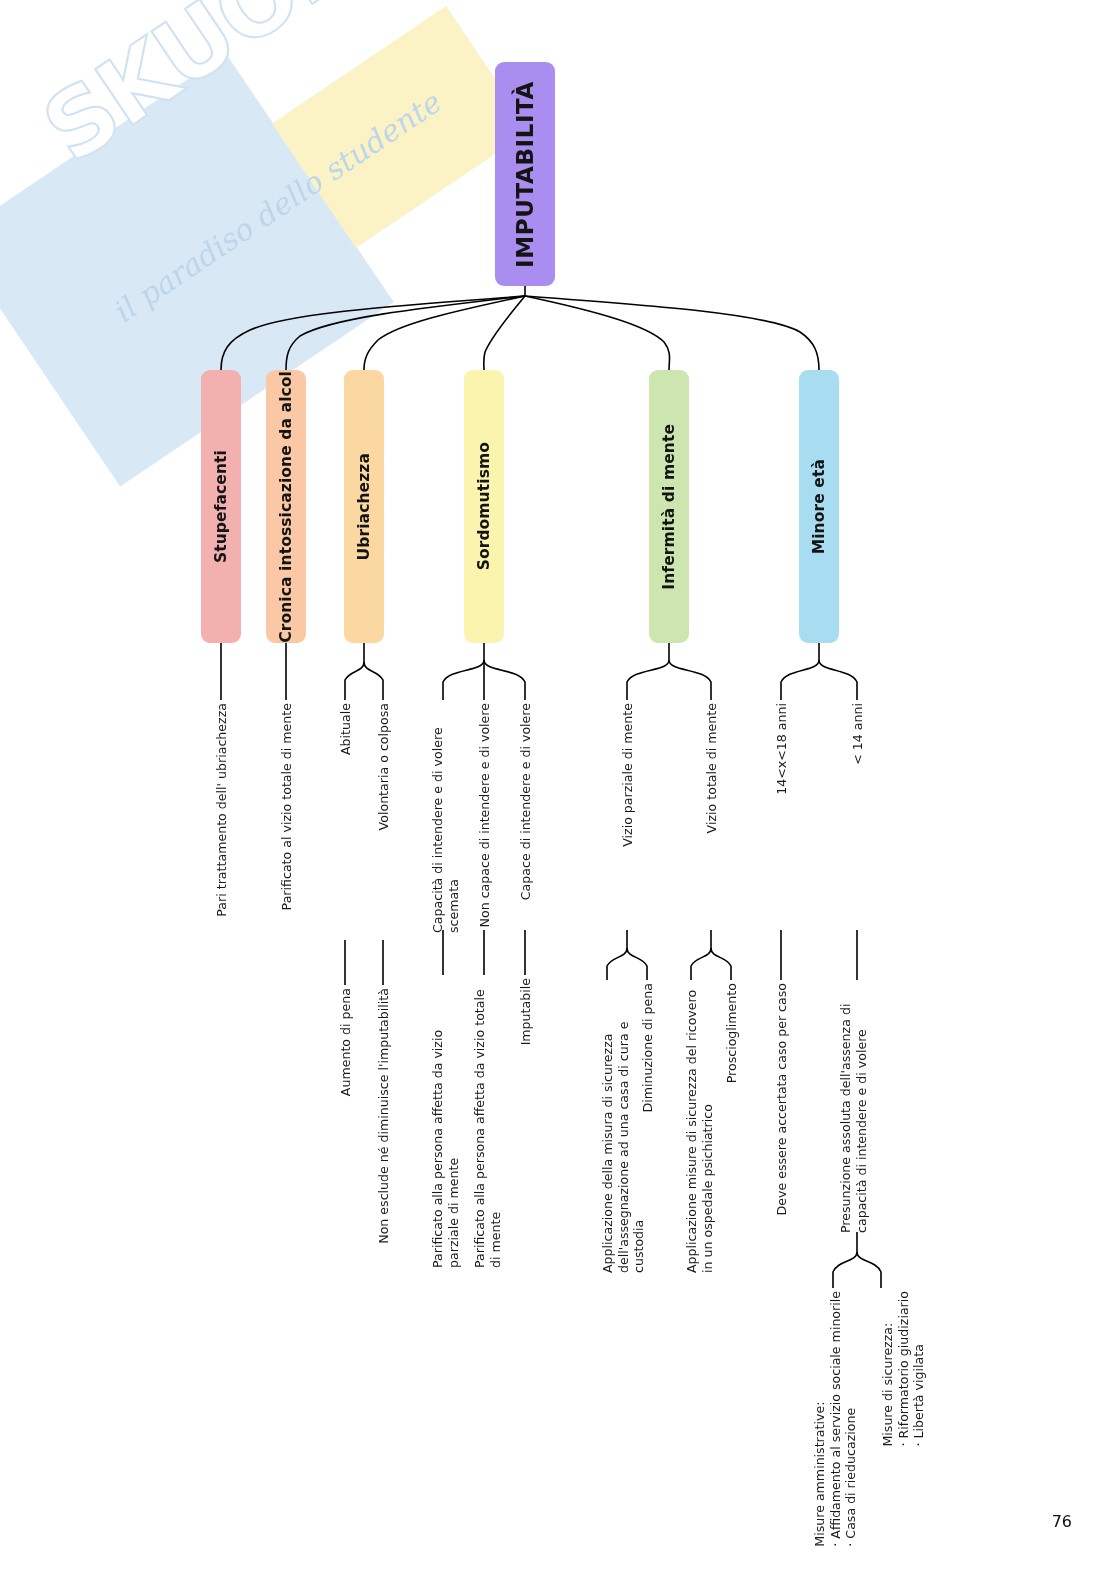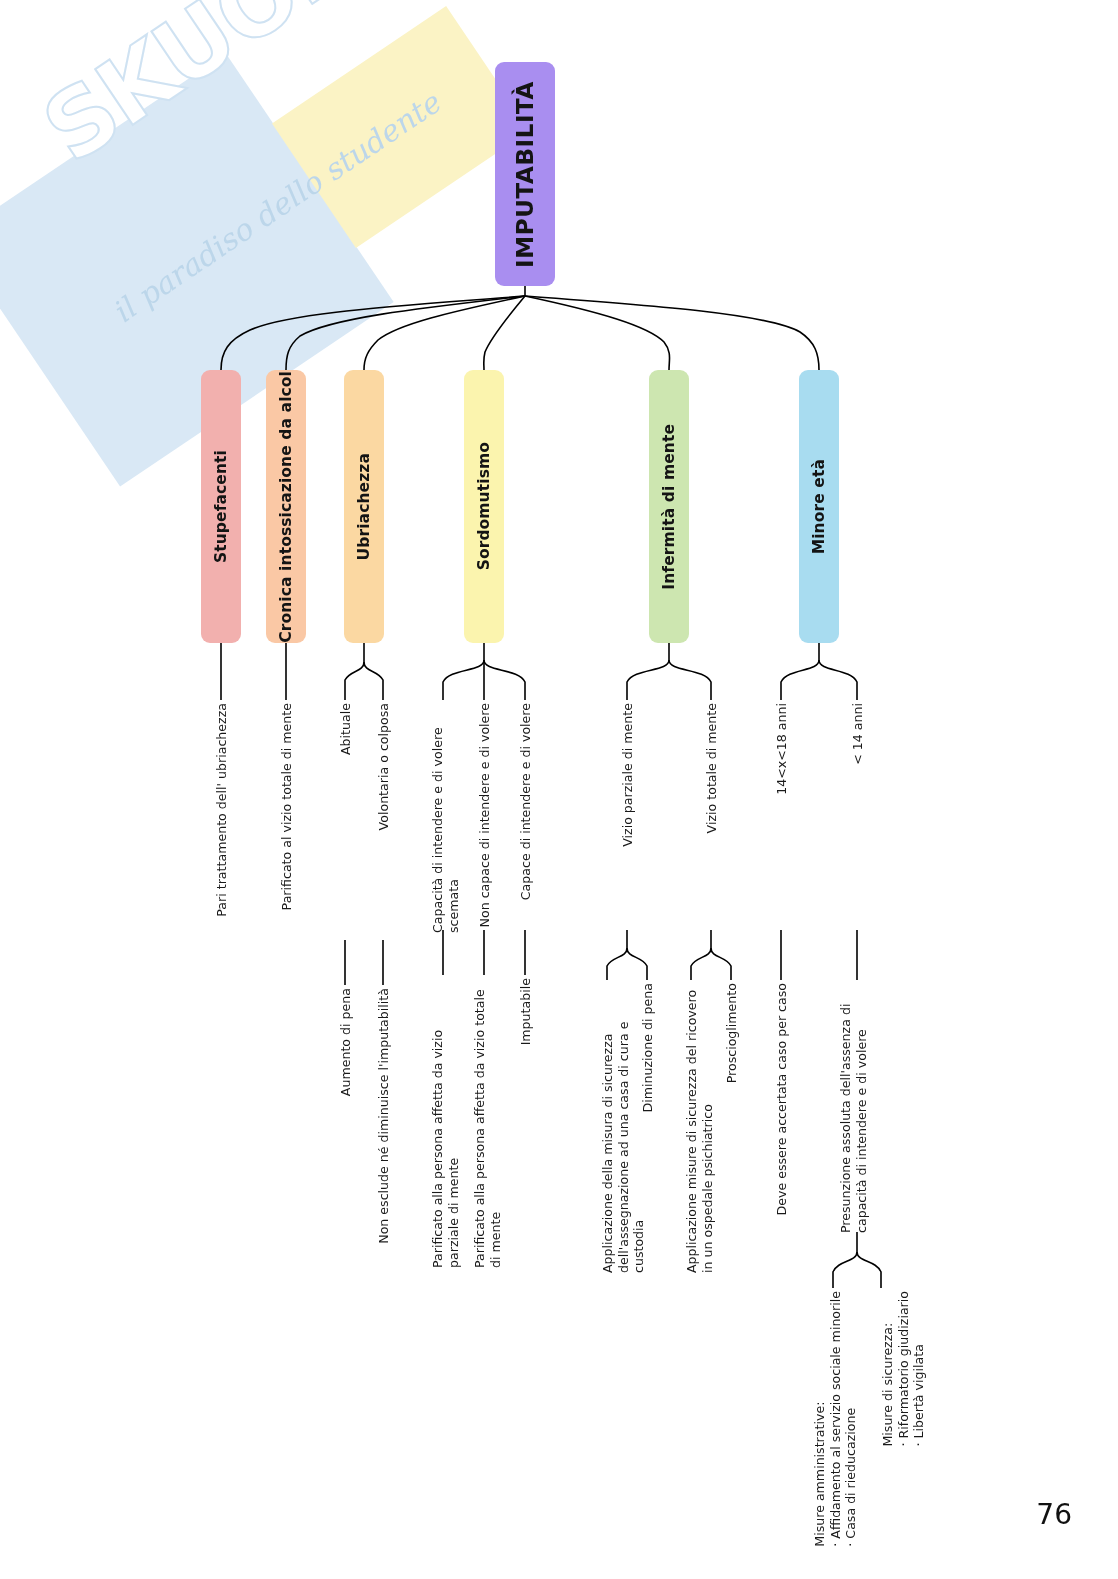--- a/index.html
+++ b/index.html
@@ -58,21 +58,21 @@
 
   
   .leaf{
     position:absolute;z-index:2;
     writing-mode:vertical-rl;transform:rotate(180deg);
     font-size:12.6px;line-height:1.25;color:#1a1a1a;
     white-space:pre-line;
   }
   .pagenum{
     position:absolute;right:46px;bottom:48px;z-index:3;
-    font-size:28px;color:#111;
+    font-size:16px;color:#111;
   }
 </style>
 </head>
 <body>
 
 <div id="page">
 
   <div class="wm">
     <div class="wm-blue"></div>
     <div class="wm-yellow"></div>

